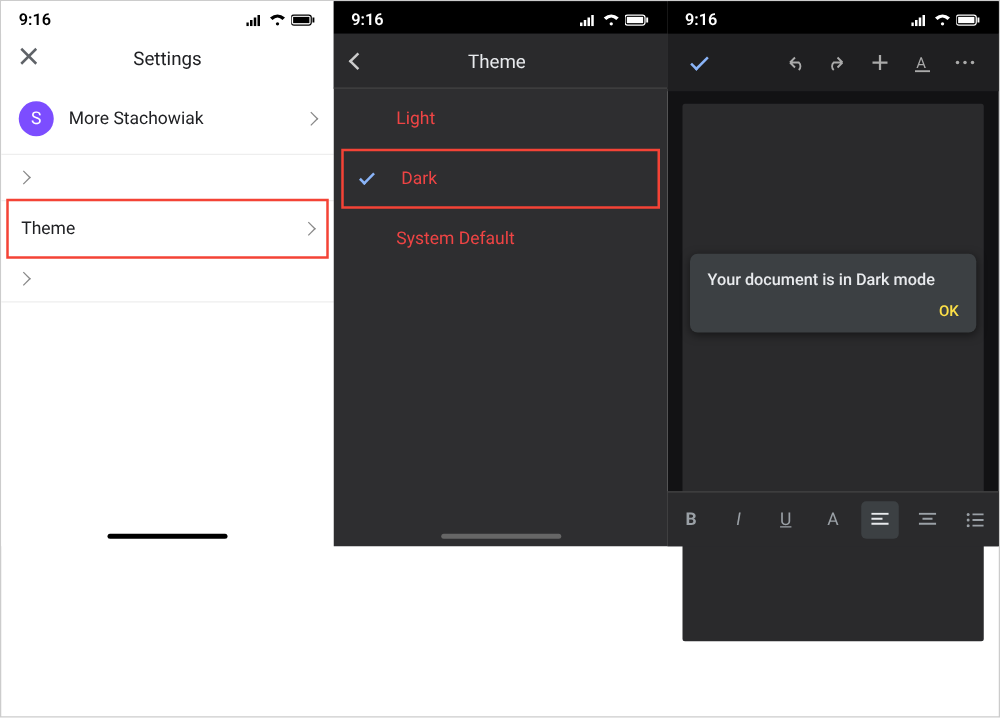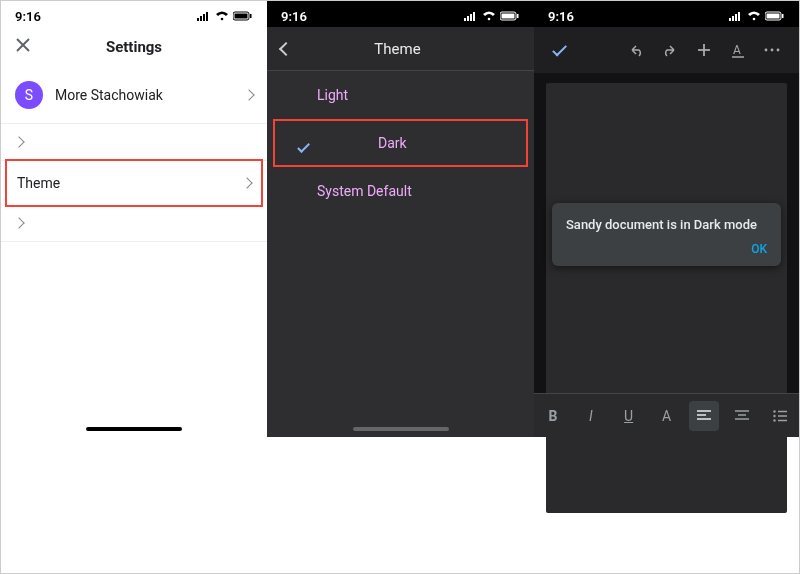--- a/index.html
+++ b/index.html
@@ -27,21 +27,21 @@
   .panel2 .sb-dark { background:#000;}
   .panel3 .sb-dark { background:#000;}
   .sb-icons { display: flex; align-items: center; gap: 4px; }
   .sb-icons svg { display:block; }
 
   
   .p1-header {
     display: flex; align-items: center; height: 40px;
     padding: 0 14px; font-size: 15px; color: #202124;
   }
-  .p1-header .title { flex:1; text-align:center; margin-right:20px;font-weight:bold; }
+  .p1-header .title { flex:1; text-align:center; margin-right:20px; }
   .p1-close { width:20px; height:20px; }
 
   .p1-row {
     display:flex; align-items:center;
     padding: 14px 14px;
     border-bottom: 1px solid #eee;
     font-size:14px; color:#202124;
   }
   .avatar {
     width:28px; height:28px; border-radius:50%;
@@ -69,25 +69,25 @@
   .p2-header {
     display:flex; align-items:center; height:44px;
     padding:0 14px; color:#e8eaed;
     border-bottom: 1px solid #444;
     background:#2a2a2c;
     font-size:15px;
   }
   .p2-back { width:10px; height:10px; border-left:2px solid #ccc; border-bottom:2px solid #ccc; transform:rotate(45deg);}
   .p2-header .title { flex:1; text-align:center; margin-right:16px;}
   .p2-option {
-    display:flex; align-items:flex-end;
-    padding:16px 14px; color:#f0abfc; font-size:14px;
+    display:flex; align-items:center;
+    padding:16px 14px; color:#ef4444; font-size:14px;
   }
   .p2-check { width:20px; margin-right:16px; display:flex; justify-content:center;}
-  .p2-option.highlight-red { border:2px solid #f44336; margin:0 6px; padding:14px 20px;gap:47px;}
+  .p2-option.highlight-red { border:2px solid #f44336; margin:0 6px; padding:14px 10px;}
   .checkmark { width:12px; height:6px; border-left:2px solid #8ab4f8; border-bottom:2px solid #8ab4f8; transform:rotate(-45deg) translateY(-2px);}
 
   
   .p3-toolbar {
     display:flex; align-items:center; gap:8px;
     padding:10px 14px; color:#9aa0a6; background:#1f1f21;
   }
   .p3-toolbar .spacer { flex:1; }
   .tb-btn { width:26px; height:26px; display:flex; align-items:center; justify-content:center; color:#bbb;}
   .tb-check { width:14px; height:7px; border-left:2px solid #8ab4f8; border-bottom:2px solid #8ab4f8; transform:rotate(-45deg) translateY(-2px);}
@@ -96,21 +96,21 @@
     background:#2a2a2c; margin:10px 12px; height:430px; border-radius:2px;
     position:relative;
   }
   .p3-dialog {
     position:absolute; top:120px; left:6px; right:6px;
     background:#3c4043; border-radius:6px; padding:14px 14px 10px;
     color:#e8eaed; box-shadow:0 2px 8px rgba(0,0,0,.5);
   }
   .p3-dialog h4 { font-size:13px; font-weight:500; margin-bottom:8px;}
   .p3-dialog p { font-size:11px; color:#bdc1c6; line-height:1.45;}
-  .p3-dialog .ok { text-align:right; margin-top:10px; color:#0ea5e9; font-size:12px; font-weight:500;}
+  .p3-dialog .ok { text-align:right; margin-top:10px; color:#fde047; font-size:12px; font-weight:500;}
 
   
   .p3-format {
     position:absolute; bottom:0; left:0; right:0;
     height:44px; background:#2a2a2c;
     display:flex; align-items:center; justify-content:space-around;
     color:#9aa0a6; font-size:14px;
     border-top:1px solid #444;
   }
   .fm-btn { width:30px; height:30px; display:flex; align-items:center; justify-content:center; border-radius:4px;}
@@ -285,21 +285,21 @@
       <svg width="16" height="4" viewBox="0 0 16 4">
           <circle cx="2" cy="2" r="1.4" fill="#aaa"></circle>
           <circle cx="8" cy="2" r="1.4" fill="#aaa"></circle>
           <circle cx="14" cy="2" r="1.4" fill="#aaa"></circle>
         </svg>
     </span>
   </div>
 
   <div class="p3-doc">
     <div class="p3-dialog">
-      <h4>Sandy document is in Dark mode</h4>
+      <h4>Your document is in Dark mode</h4>
       <div class="ok">OK</div>
     </div>
   </div>
 
   <div class="p3-format">
     <span class="fm-btn" style="font-weight:700">B</span>
     <span class="fm-btn italic">I</span>
     <span class="fm-btn underline">U</span>
     <span class="fm-btn">A</span>
     <span class="fm-btn active">

